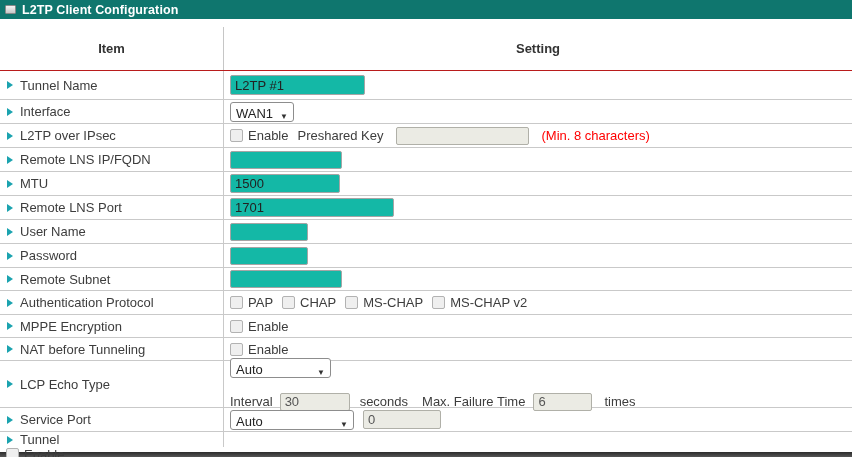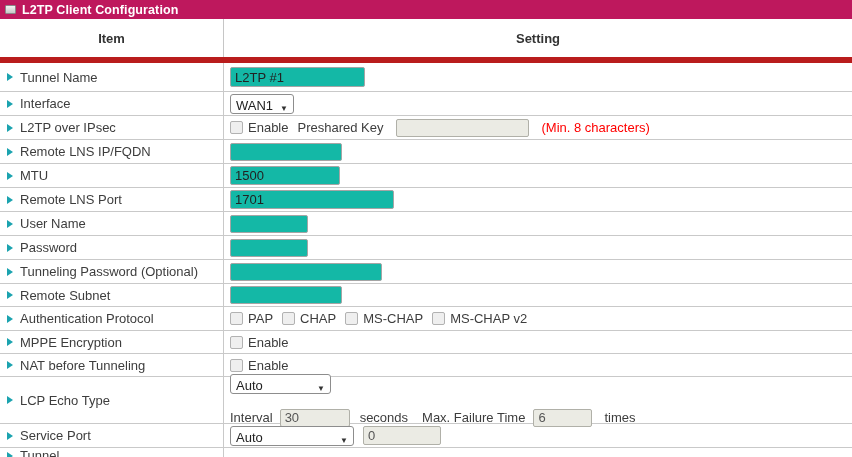--- a/index.html
+++ b/index.html
@@ -7,32 +7,32 @@
   body {
     width: 852px; height: 457px;
     font-family: "Liberation Sans", sans-serif;
     font-size: 13px; color: #3d3d3d;
     overflow: hidden;
   }
   .page { width: 852px; height: 457px; background: #fff; }
 
   
   .titlebar {
-    height: 19px; background: #be185d;
+    height: 19px; background: #0f766e;
     display: flex; align-items: center; padding-left: 5px;
   }
   .title-icon {
     width: 11px; height: 9px; margin-right: 6px;
     background: linear-gradient(#f4f4f4, #c7c7c7);
     border: 1px solid #8a8a8a; border-radius: 1px;
   }
   .title-text { color: #fff; font-weight: bold; font-size: 12.5px; letter-spacing: .1px; }
 
   
-  .hdr-row { display: flex; height: 44px; border-bottom: 6px solid #b91c1c; background: #fff; }
+  .hdr-row { display: flex; height: 44px; border-bottom: 1px solid #b91c1c; background: #fff; margin-top: 8px; }
   .hdr-cell {
     display: flex; align-items: center; justify-content: center;
     font-weight: bold; color: #333; font-size: 13px;
   }
   .hdr-item { width: 224px; border-right: 1px solid #c6c6c6; }
   .hdr-setting { flex: 1; }
 
   .row { display: flex; border-bottom: 1px solid #c9c9c9; background: #fff; }
   .ci {
     width: 224px; border-right: 1px solid #c9c9c9;
@@ -180,29 +180,20 @@
   <div class="row h24">
     <div class="ci">
       <span class="bullet"></span>
       <span>Password</span>
     </div>
     <div class="cs">
       <input type="password" class="txt" style="width: 78px; height: 18px;" value="">
     </div>
   </div>
 
-  <div class="row h24">
-    <div class="ci">
-      <span class="bullet"></span>
-      <span>Tunneling Password (Optional)</span>
-    </div>
-    <div class="cs">
-      <input type="text" class="txt" style="width: 152px; height: 18px;" value="">
-    </div>
-  </div>
 
   <div class="row h23">
     <div class="ci">
       <span class="bullet"></span>
       <span>Remote Subnet</span>
     </div>
     <div class="cs">
       <input type="text" class="txt" style="width: 112px; height: 18px;" value="">
     </div>
   </div>

